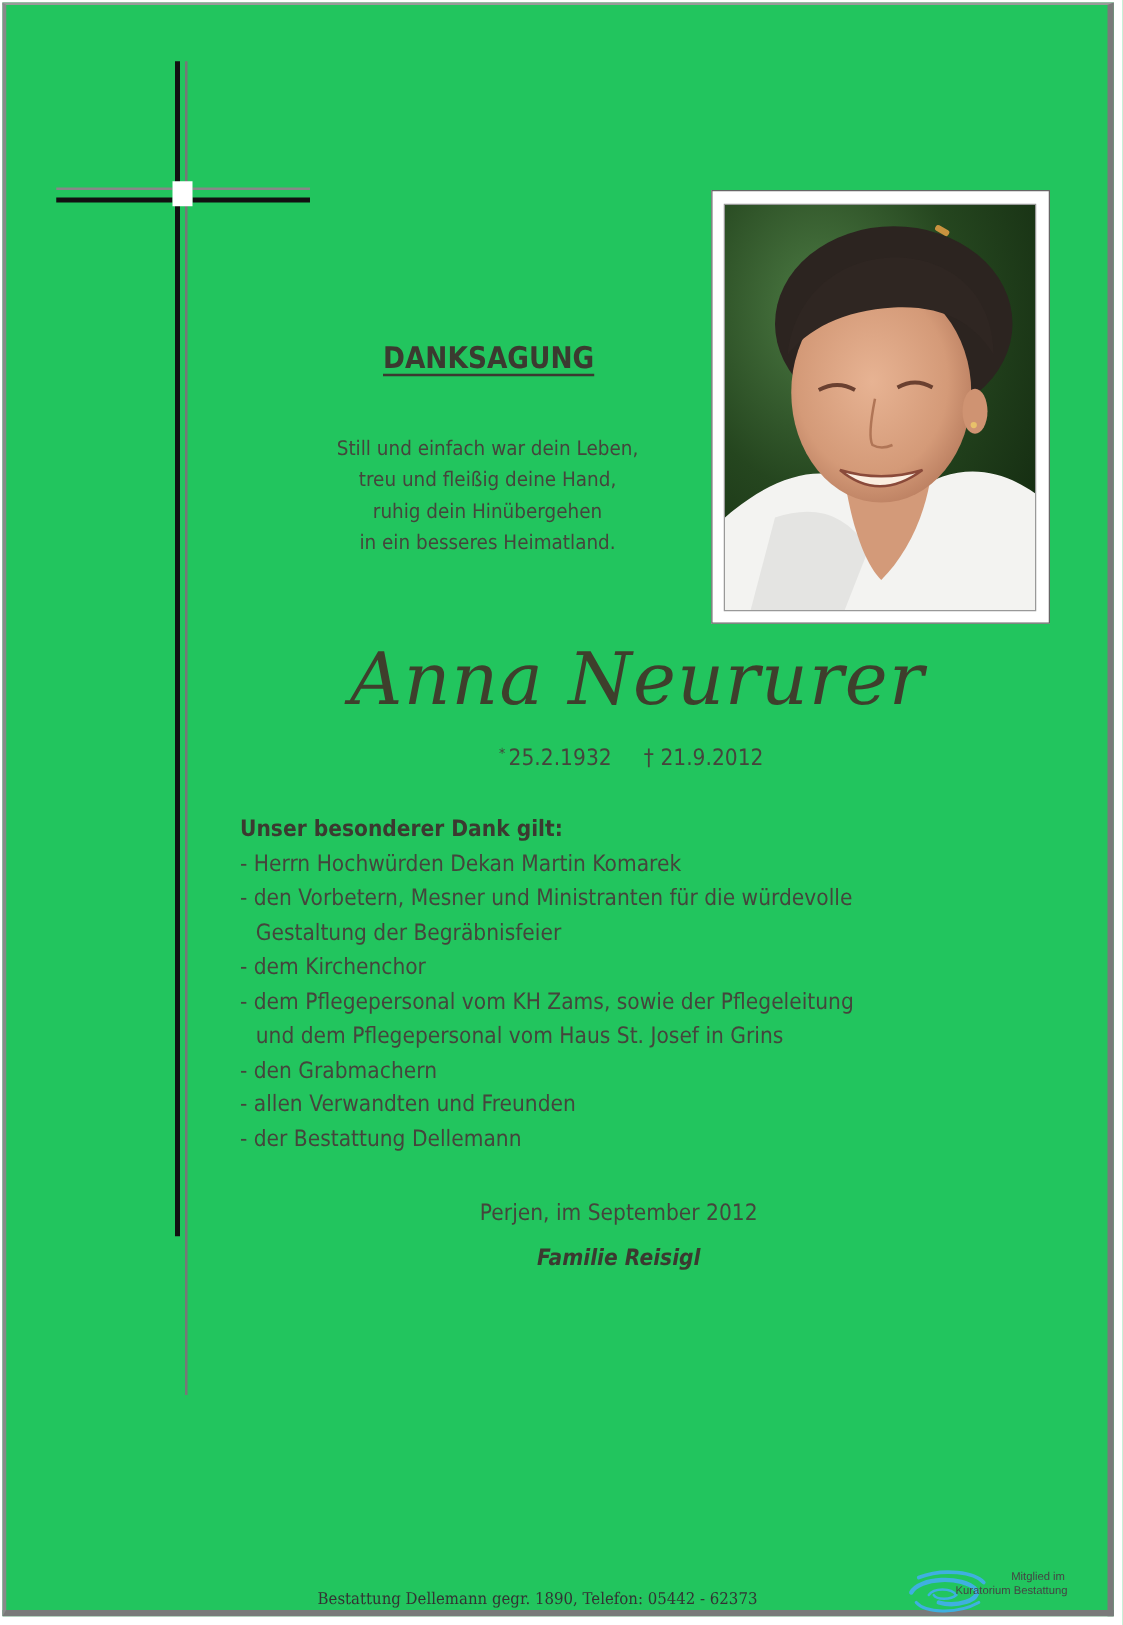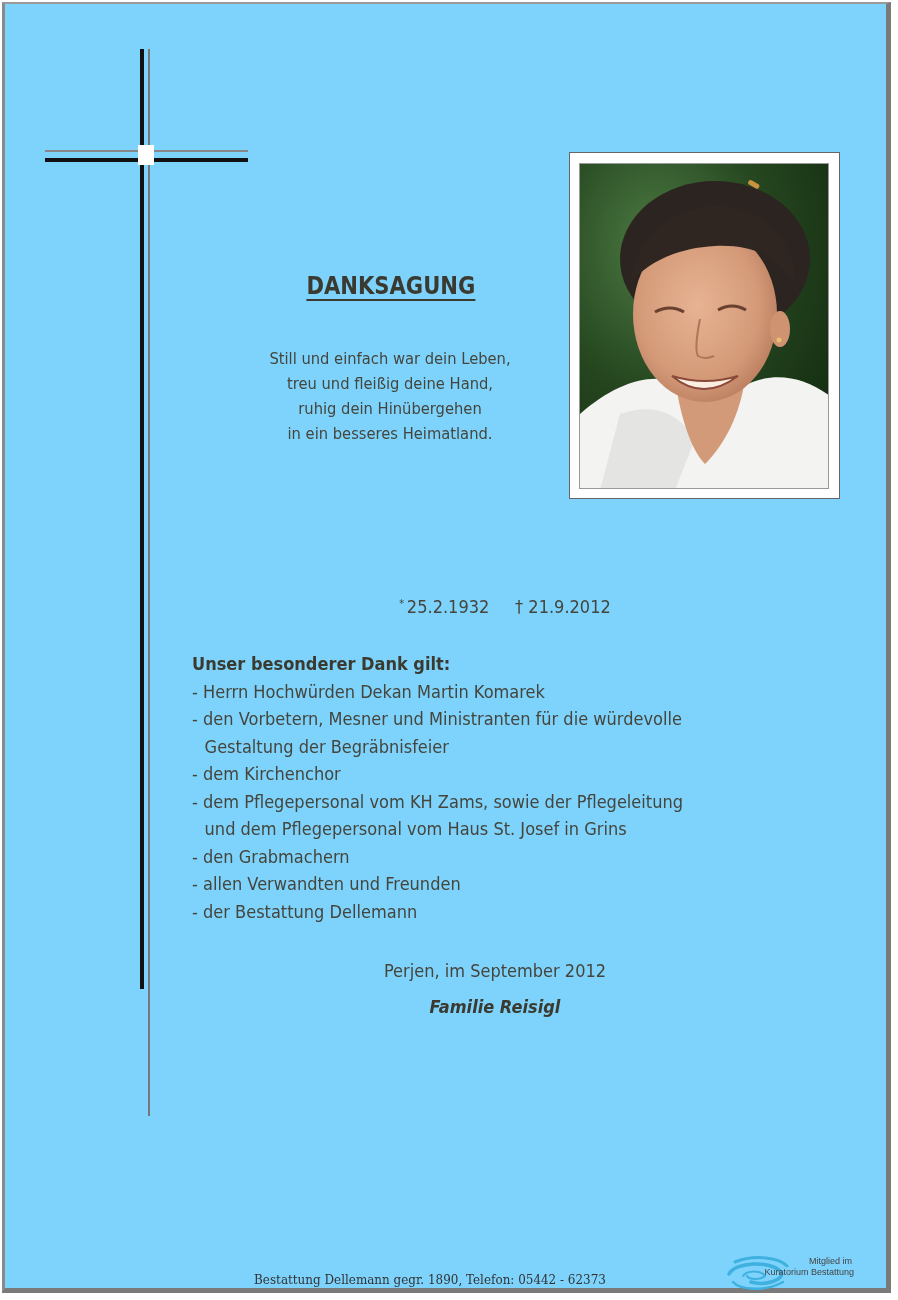--- a/index.html
+++ b/index.html
@@ -1,21 +1,21 @@
 <!DOCTYPE html>
 <html><head>
   <meta charset="utf-8">
   <style>
     html, body { margin: 0; padding: 0; background: #ffffff; }
     body { width: 898px; height: 1300px; position: relative; overflow: hidden; }
     .page {
       position: absolute; left: 2px; top: 2px; width: 889px; height: 1291px;
       border-left: 3px solid #8a8a8a; border-top: 2px solid #9a9a9a;
       border-right: 5px solid #7a7a7a; border-bottom: 5px solid #7a7a7a;
-      background: #7dd3fc; box-sizing: border-box;
+      background: #22c55e; box-sizing: border-box;
     }
     .abs { position: absolute; }
     
     .bar { position: absolute; }
     .v-black { left: 135px; top: 45px; width: 4px; height: 940px; background: #111; }
     .v-gray  { left: 143px; top: 45px; width: 2px; height: 1067px; background: #777; }
     .h-gray-l  { left: 40px; top: 146px; width: 93px; height: 2px; background: #888; }
     .h-gray-r  { left: 149px; top: 146px; width: 94px; height: 2px; background: #888; }
     .h-black-l { left: 40px; top: 154px; width: 93px; height: 4px; background: #111; }
     .h-black-r { left: 149px; top: 154px; width: 94px; height: 4px; background: #111; }
@@ -140,20 +140,21 @@
         <path d="M75 148 Q90 140 104 148" stroke="#6a4030" stroke-width="3" fill="none"></path>
         <path d="M138 146 Q152 138 166 146" stroke="#6a4030" stroke-width="3" fill="none"></path>
 
         <path d="M120 155 Q114 185 118 192 Q125 196 134 192" stroke="#b07556" stroke-width="2" fill="none"></path>
 
         <path d="M92 212 Q123 238 158 212 Q125 222 92 212 Z" fill="#fbeee0" stroke="#8a4a3a" stroke-width="2"></path>
       </svg>
     </div>
   </div>
 
+  <div class="abs name">Anna Neururer</div>
 
   <div class="abs sans dates">
     <sup>*</sup><span>25.2.1932</span>
     &nbsp;&nbsp;&nbsp;
     <span>†</span>
     <span>21.9.2012</span>
   </div>
 
   <div class="abs sans thanks">
     <div class="head">Unser besonderer Dank gilt:</div>

